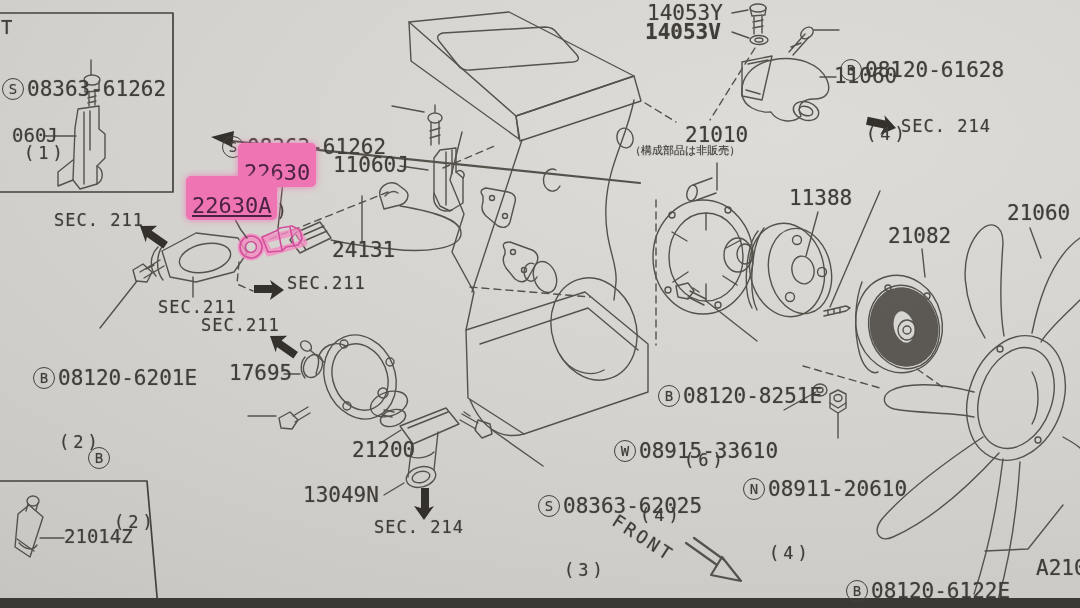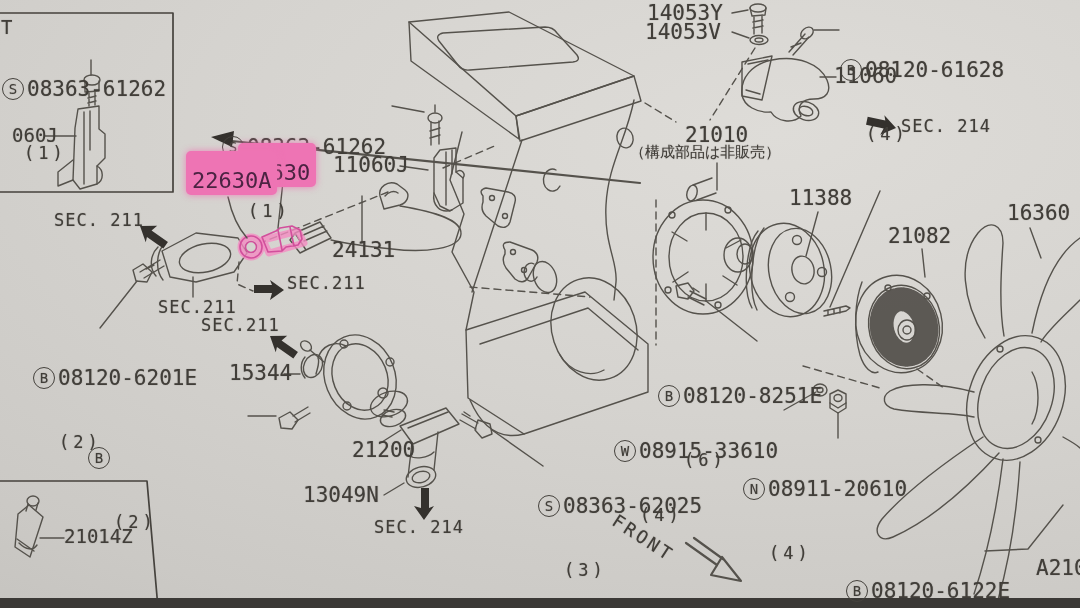--- a/index.html
+++ b/index.html
@@ -18,21 +18,21 @@
   svg .fins{stroke:#46433e;stroke-width:24;stroke-dasharray:2.2 2.8;opacity:.85;}
   svg .bar{fill:#3b3936;stroke:none;}
   svg .box{stroke:#45423d;stroke-width:1.7;}
   svg .thick{stroke-width:2.2;}
   .co{position:absolute;font-size:21px;line-height:1.0;white-space:pre;text-shadow:0 0 1px rgba(65,62,57,.55);}
   .row{display:flex;align-items:center;}
   .circ{display:inline-flex;width:20px;height:20px;border:1.8px solid #45423d;border-radius:50%;
         align-items:center;justify-content:center;font-size:14px;flex:0 0 auto;margin-right:3px;}
   .qty{display:block;font-size:17px;letter-spacing:4px;margin-left:26px;margin-top:3px;}
   .sub{display:block;font-size:15px;letter-spacing:1px;margin-top:3px;}
-  .note{position:absolute;font-size:15px;white-space:pre;text-shadow:0 0 1px rgba(65,62,57,.5);}
+  .note{position:absolute;font-size:11px;white-space:pre;text-shadow:0 0 1px rgba(65,62,57,.5);}
   .sec{position:absolute;font-size:17px;letter-spacing:1px;white-space:pre;text-shadow:0 0 1px rgba(65,62,57,.55);}
   .sm{font-size:19px;}
   .pink{background:#ee74b4;color:#4b2342;border-radius:5px;padding:19px 6px 3px;font-size:22px;
         box-shadow:0 0 7px rgba(238,116,180,.85);text-shadow:none;}
   .front{transform:rotate(33deg);transform-origin:left top;font-size:18px;letter-spacing:3px;}
 </style>
 </head>
 <body>
 
 <div id="stage">
@@ -284,61 +284,61 @@
 <div class="co sm" style="left:1px;top:18px;"><span>T</span></div>
 
 <div class="co" style="left:2px;top:36px;">
   <span class="row"><span class="circ">S</span><span>08363-61262</span></span>
   <span class="qty" style="margin-left:22px;">(1)</span>
 </div>
 
 <div class="co sm" style="left:12px;top:126px;"><span>060J</span></div>
 
 <div class="co" style="left:647px;top:3px;"><span>14053Y</span></div>
-<div class="co" style="left:645px;top:22px;"><span>14053V</span></div>
+<div class="co" style="left:645px;top:22px;font-weight:bold;"><span>14053V</span></div>
 
 <div class="co" style="left:840px;top:17px;">
   <span class="row"><span class="circ">B</span><span>08120-61628</span></span>
   <span class="qty">(4)</span>
 </div>
 
 <div class="co" style="left:834px;top:66px;"><span>11060</span></div>
 
 <div class="sec" style="left:901px;top:116px;"><span>SEC. 214</span></div>
 
 <div class="co" style="left:222px;top:94px;">
   <span class="row"><span class="circ">S</span><span>08363-61262</span></span>
   <span class="qty">(1)</span>
 </div>
 
 <div class="co pink" style="left:238px;top:143px;"><span>22630</span></div>
-<div class="co pink" style="left:186px;top:151px;"><span>22630A</span></div>
+<div class="co pink" style="left:186px;top:176px;text-decoration:underline;"><span>22630A</span></div>
 
 <div class="co" style="left:333px;top:155px;"><span>11060J</span></div>
 <div class="co" style="left:332px;top:240px;"><span>24131</span></div>
 
 <div class="co" style="left:685px;top:125px;"><span>21010</span></div>
 <div class="note" style="left:630px;top:143px;"><span>（構成部品は非販売）</span></div>
 
 
 <div class="co" style="left:789px;top:188px;"><span>11388</span></div>
 <div class="co" style="left:888px;top:226px;"><span>21082</span></div>
-<div class="co" style="left:1007px;top:203px;"><span>16360</span></div>
+<div class="co" style="left:1007px;top:203px;"><span>21060</span></div>
 
 <div class="sec" style="left:54px;top:210px;"><span>SEC. 211</span></div>
 <div class="sec" style="left:158px;top:297px;"><span>SEC.211</span></div>
 <div class="sec" style="left:287px;top:273px;"><span>SEC.211</span></div>
 <div class="sec" style="left:201px;top:315px;"><span>SEC.211</span></div>
 
 <div class="co" style="left:33px;top:325px;">
   <span class="row"><span class="circ">B</span><span>08120-6201E</span></span>
   <span class="qty">(2)</span>
 </div>
 
-<div class="co" style="left:229px;top:363px;"><span>15344</span></div>
+<div class="co" style="left:229px;top:363px;"><span>17695</span></div>
 
 <div class="co" style="left:88px;top:405px;">
   <span class="row"><span class="circ">B</span></span>
   <span class="qty">(2)</span>
 </div>
 
 <div class="co" style="left:352px;top:440px;"><span>21200</span></div>
 <div class="co" style="left:303px;top:485px;"><span>13049N</span></div>
 <div class="sec" style="left:374px;top:517px;"><span>SEC. 214</span></div>
 

